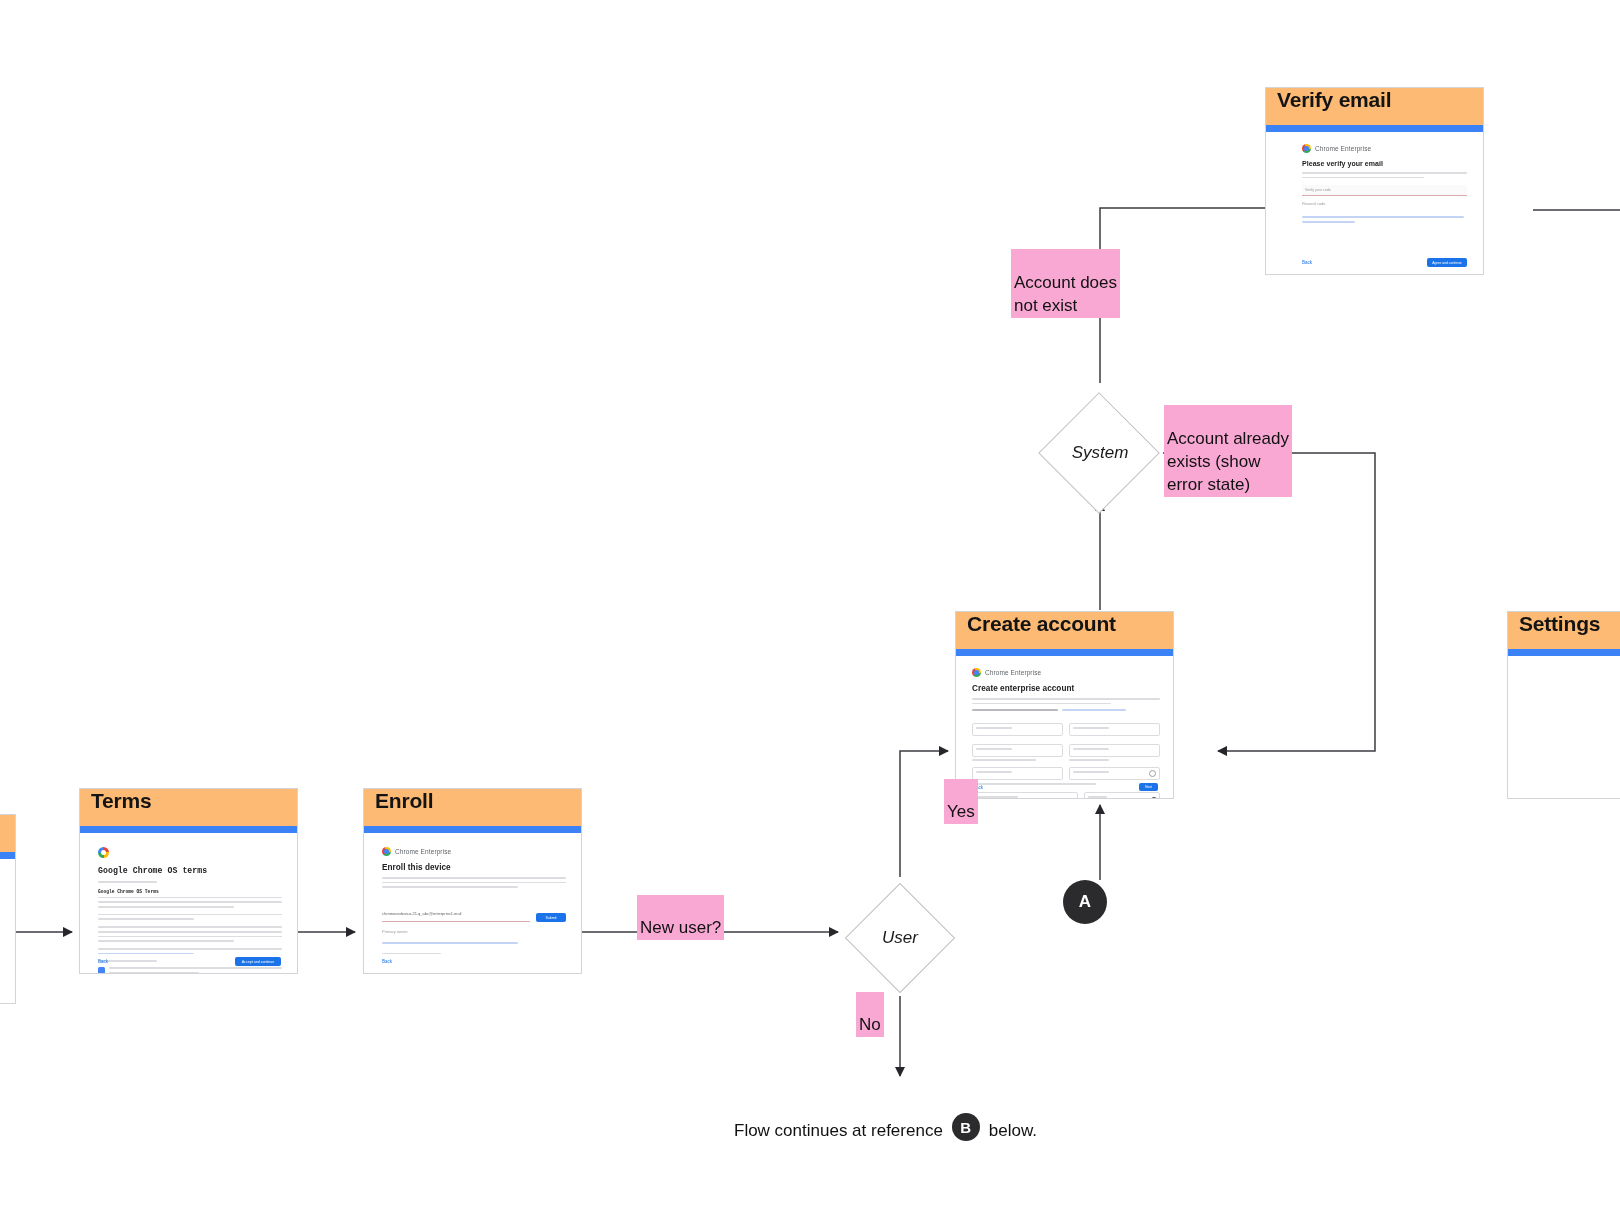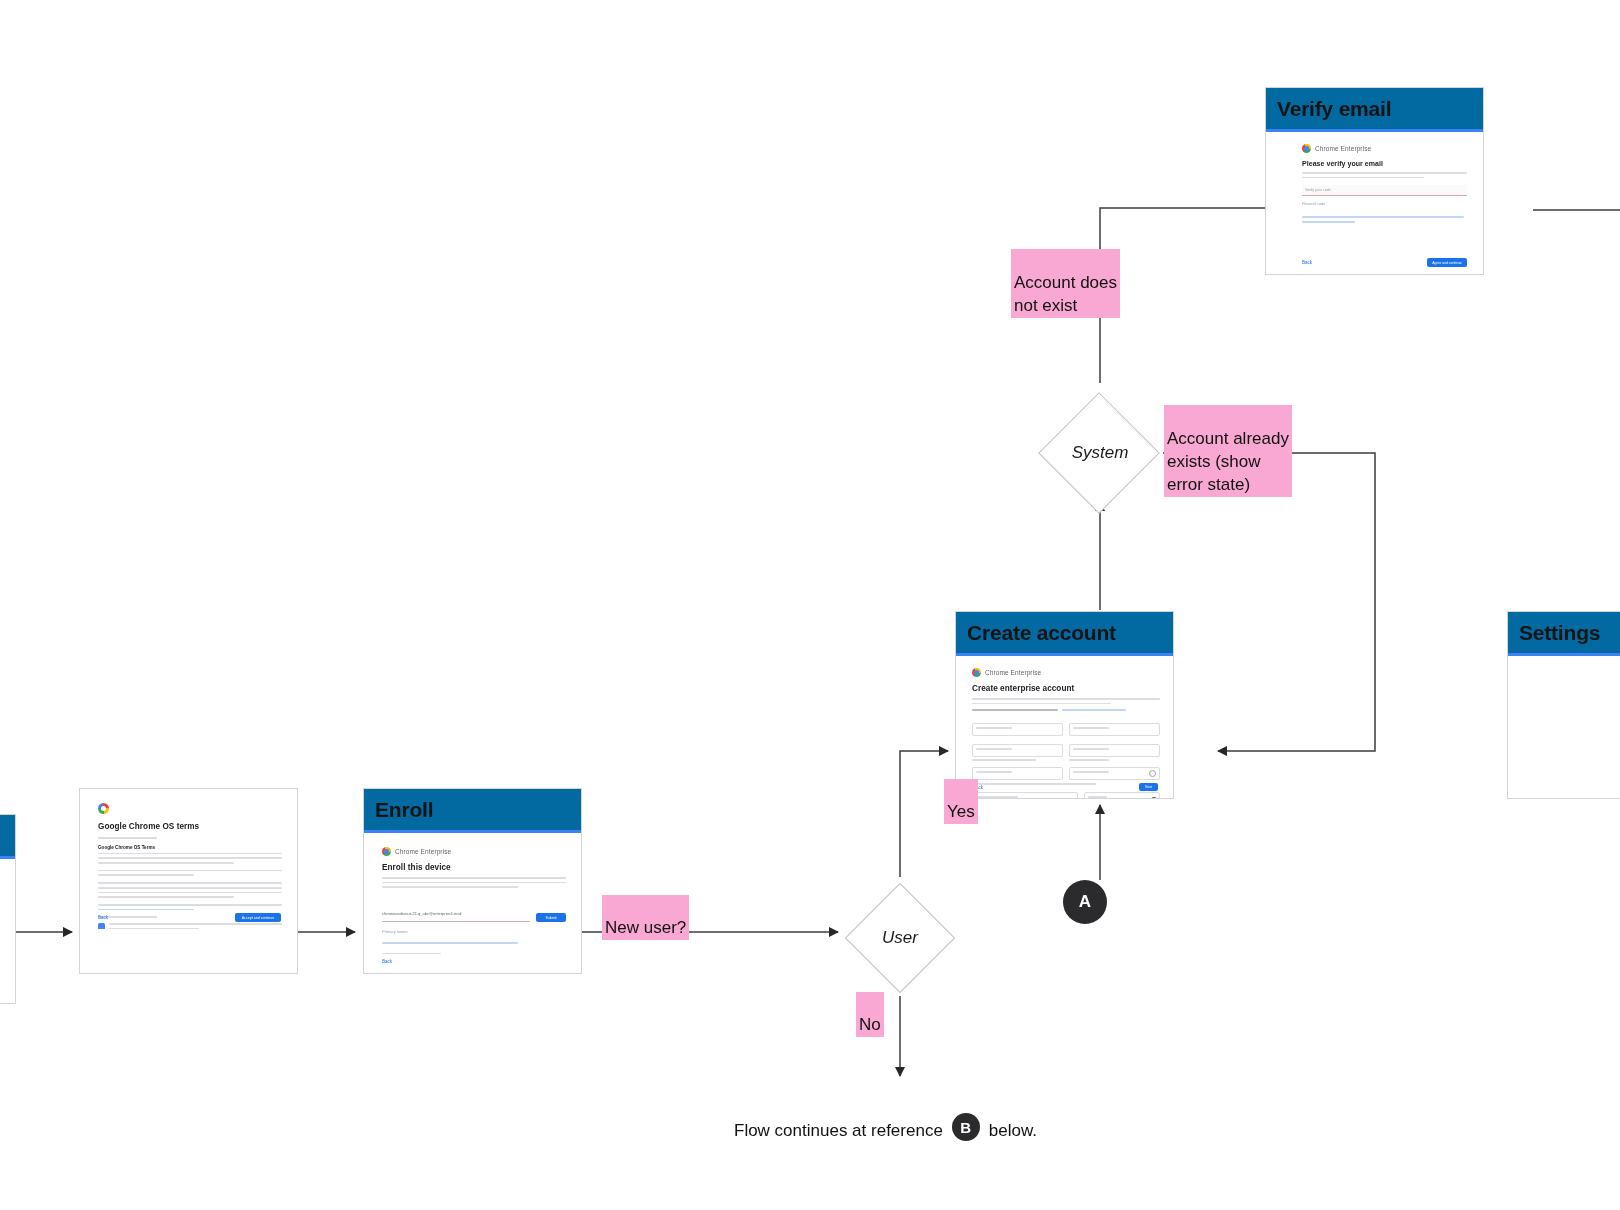--- a/index.html
+++ b/index.html
@@ -23,24 +23,23 @@
   }
   
   .card{
     position:absolute;
     background:#ffffff;
     border:1px solid #d4d4d8;
     box-sizing:border-box;
   }
   .card-header{
     height:44px;
-    border-bottom:3px solid #3b82f6;
-    background:#0369a1;
+    border-bottom:7px solid #3b82f6;
+    background:#fdba74;
     display:flex;
-    align-items:center;
     padding:0 11px;
     box-sizing:border-box;
   }
   .card-title{
     font-size:21px;
     font-weight:700;
     letter-spacing:-0.2px;
     color:#141414;
     white-space:nowrap;
   }
@@ -183,22 +182,25 @@
   </svg>
 
   <div class="card" style="left:-40px; top:814px; width:56px; height:190px;">
     <div class="card-header">
       <span class="card-title"></span>
     </div>
     <div class="card-body"></div>
   </div>
 
   <div class="card" style="left:79px; top:788px; width:219px; height:186px;">
+    <div class="card-header">
+      <span class="card-title">Terms</span>
+    </div>
     <div class="card-body">
-      <div class="mini" style="width:184px;">
+      <div class="mini" style="width:184px;font-family:Liberation Mono, monospace;">
         <div class="g-logo"></div>
         <div class="mini-h">Google Chrome OS terms</div>
         <div class="ln tiny xs" style="margin-top:6px;"></div>
         <div class="mini-h2" style="font-size:4.6px;">Google Chrome OS Terms</div>
         <div class="ln tiny"></div>
         <div class="ln tiny"></div>
         <div class="ln tiny m"></div>
         <div class="ln tiny" style="margin-top:6px;"></div>
         <div class="ln tiny s"></div>
         <div class="ln tiny" style="margin-top:6px;"></div>
@@ -368,21 +370,21 @@
   <div class="diamond" style="left:861px; top:899px; width:78px; height:78px;"></div>
   <div class="diamond-label" style="left:845px; top:920px; width:110px; height:36px;">
     <span>User</span>
   </div>
 
   <div class="diamond" style="left:1056px; top:410px; width:86px; height:86px;"></div>
   <div class="diamond-label" style="left:1036px; top:435px; width:128px; height:36px;">
     <span>System</span>
   </div>
 
-  <div class="elabel" style="left:602px; top:895px;">
+  <div class="elabel" style="left:637px; top:895px;">
     <span>New user?</span>
   </div>
 
   <div class="elabel" style="left:902px; top:779px;margin-left:42px;">
     <span>Yes</span>
   </div>
 
   <div class="elabel" style="left:856px; top:992px;">
     <span>No</span>
   </div>

